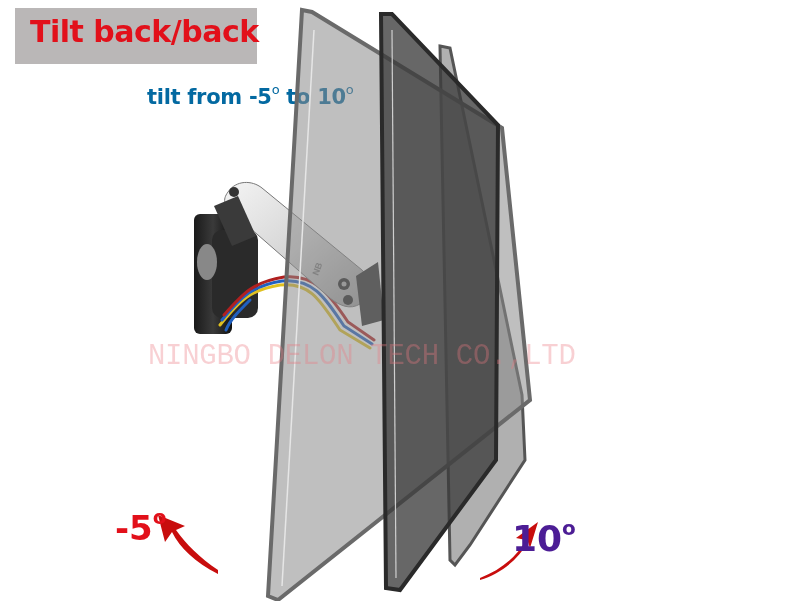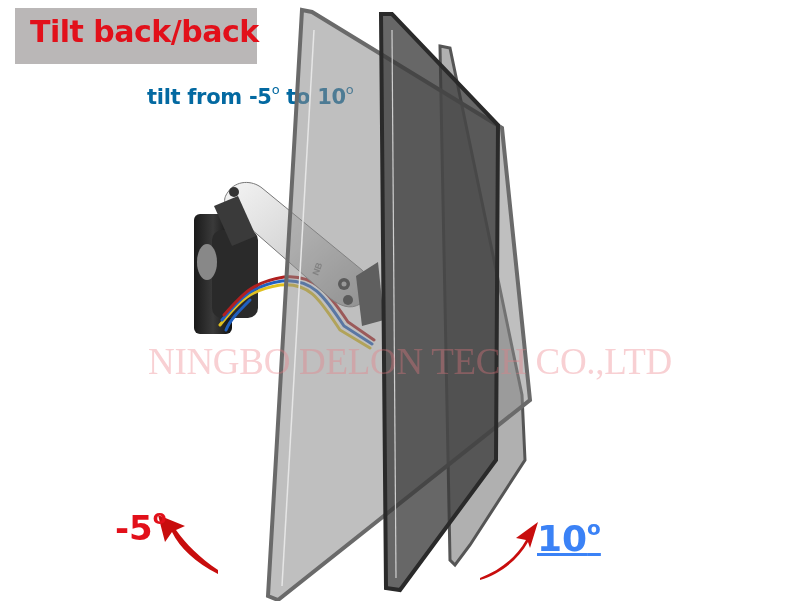--- a/index.html
+++ b/index.html
@@ -5,27 +5,27 @@
   html, body { margin:0; padding:0; background:#ffffff; }
   body { width:789px; height:601px; position:relative; overflow:hidden;
          font-family:"DejaVu Sans", "Liberation Sans", sans-serif; }
   .title-box { position:absolute; left:15px; top:8px; width:242px; height:56px;
                background:#bab7b7; }
   .title-text { position:absolute; left:30px; top:14px; font-size:30px; font-weight:bold;
                 color:#e2101a; letter-spacing:-0.5px; white-space:nowrap; }
   .subtitle { position:absolute; left:110px; top:82px; font-size:21px; font-weight:bold;
               color:#0369a1; white-space:nowrap; letter-spacing:-0.3px;margin-left:37px; }
   .subtitle sup { font-size:13px; vertical-align:10px; font-weight:normal; }
-  .watermark { position:absolute; left:148px; top:340px; font-size:37px;
+  .watermark { position:absolute; left:148px; top:340px; font-size:29px;
                color:rgba(235,120,130,0.35); white-space:nowrap; letter-spacing:-0.3px;
-               font-family:Liberation Serif, serif; }
+               font-family:Liberation Mono, monospace; }
   .deg-left { position:absolute; left:115px; top:505px; font-size:34px; font-weight:bold;
               color:#e2101a; white-space:nowrap;text-align:right; }
-  .deg-right { position:absolute; left:537px; top:516px; font-size:36px; font-weight:bold;
-               color:#3b82f6; white-space:nowrap;text-decoration:underline; }
+  .deg-right { position:absolute; left:512px; top:516px; font-size:36px; font-weight:bold;
+               color:#4c1d95; white-space:nowrap; }
   .deg-left sup, .deg-right sup { font-size:20px; vertical-align:16px; font-weight:bold; }
   svg.scene { position:absolute; left:0; top:0; }
 </style>
 </head>
 <body>
 
 <div class="title-box"></div>
 <div class="title-text">Tilt back/back</div>
 
 <div class="subtitle"><span>tilt from -5</span><sup>o</sup><span> to 10</span><sup>o</sup></div>

